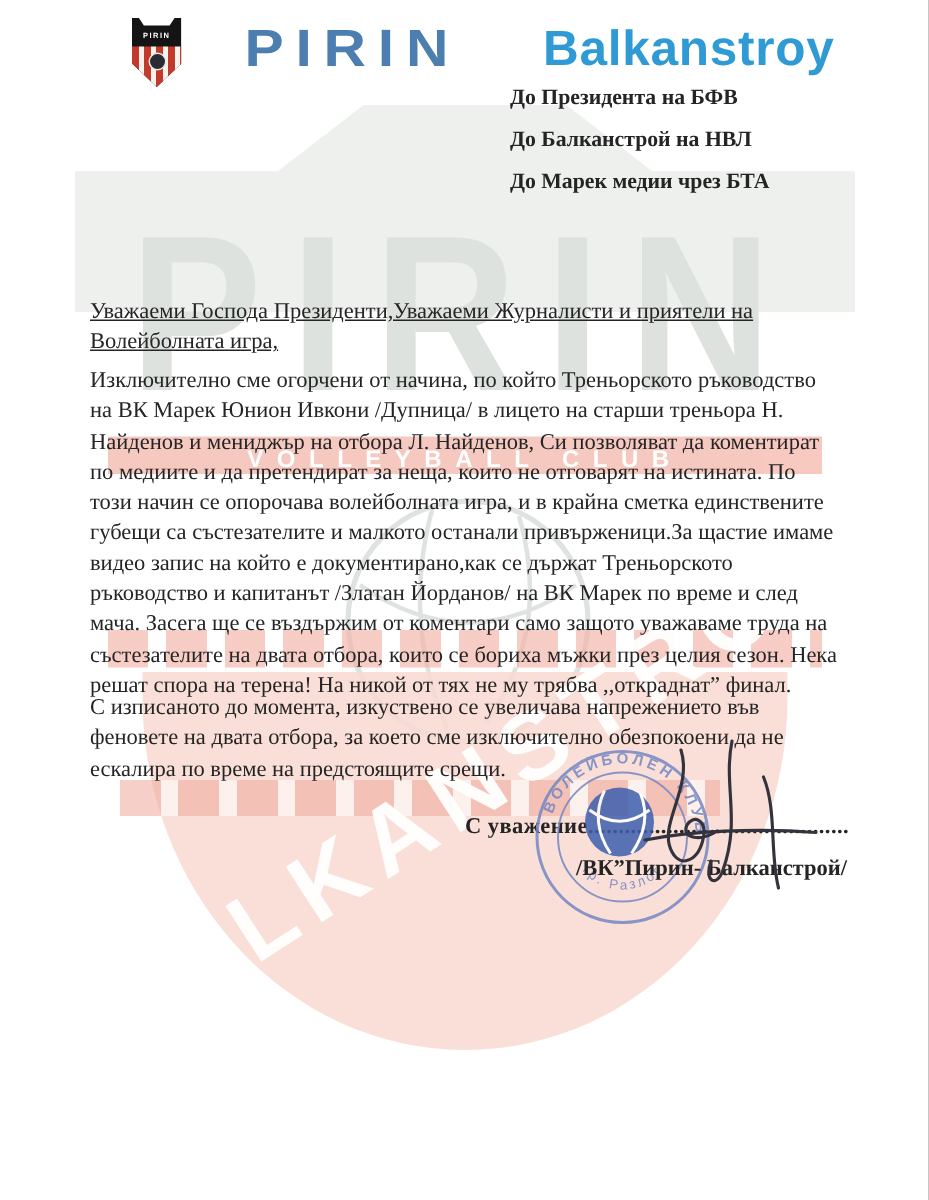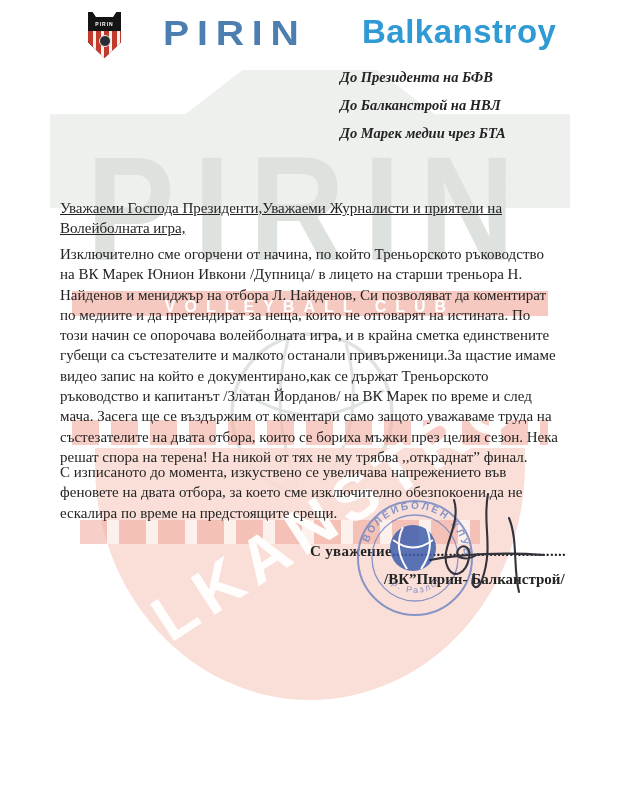--- a/index.html
+++ b/index.html
@@ -72,21 +72,21 @@
     font-family:"Liberation Sans","DejaVu Sans",sans-serif;font-weight:900;
     font-size:35px;letter-spacing:7px;color:#4c7fb0;
     transform:scaleX(1.12);transform-origin:left center;white-space:nowrap;
   }
   .brand2{
     position:absolute;left:362px;top:13px;z-index:2;
     font-family:"Liberation Sans","DejaVu Sans",sans-serif;font-weight:bold;
     font-size:33px;color:#2f9ad3;letter-spacing:.5px;white-space:nowrap;
   }
   
-  .recipients{position:absolute;left:340px;top:69px;z-index:2;font-style:italic;}
+  .recipients{position:absolute;left:340px;top:57px;z-index:2;}
   .recipient{font-weight:bold;font-size:14.5px;margin-bottom:11px;white-space:nowrap;}
   .bodyblock{position:absolute;left:60px;width:525px;z-index:2;
     font-size:15px;line-height:20.3px;white-space:pre-line;}
   .salutation{top:198px;text-decoration:underline;}
   .para1{top:244px;}
   .para2{top:462px;}
   .regards{position:absolute;left:310px;top:543px;z-index:2;font-weight:bold;font-size:15px;
     letter-spacing:.3px;white-space:nowrap;}
   .signer{position:absolute;left:384px;top:571px;z-index:3;font-weight:bold;font-size:15px;
     white-space:nowrap;}

